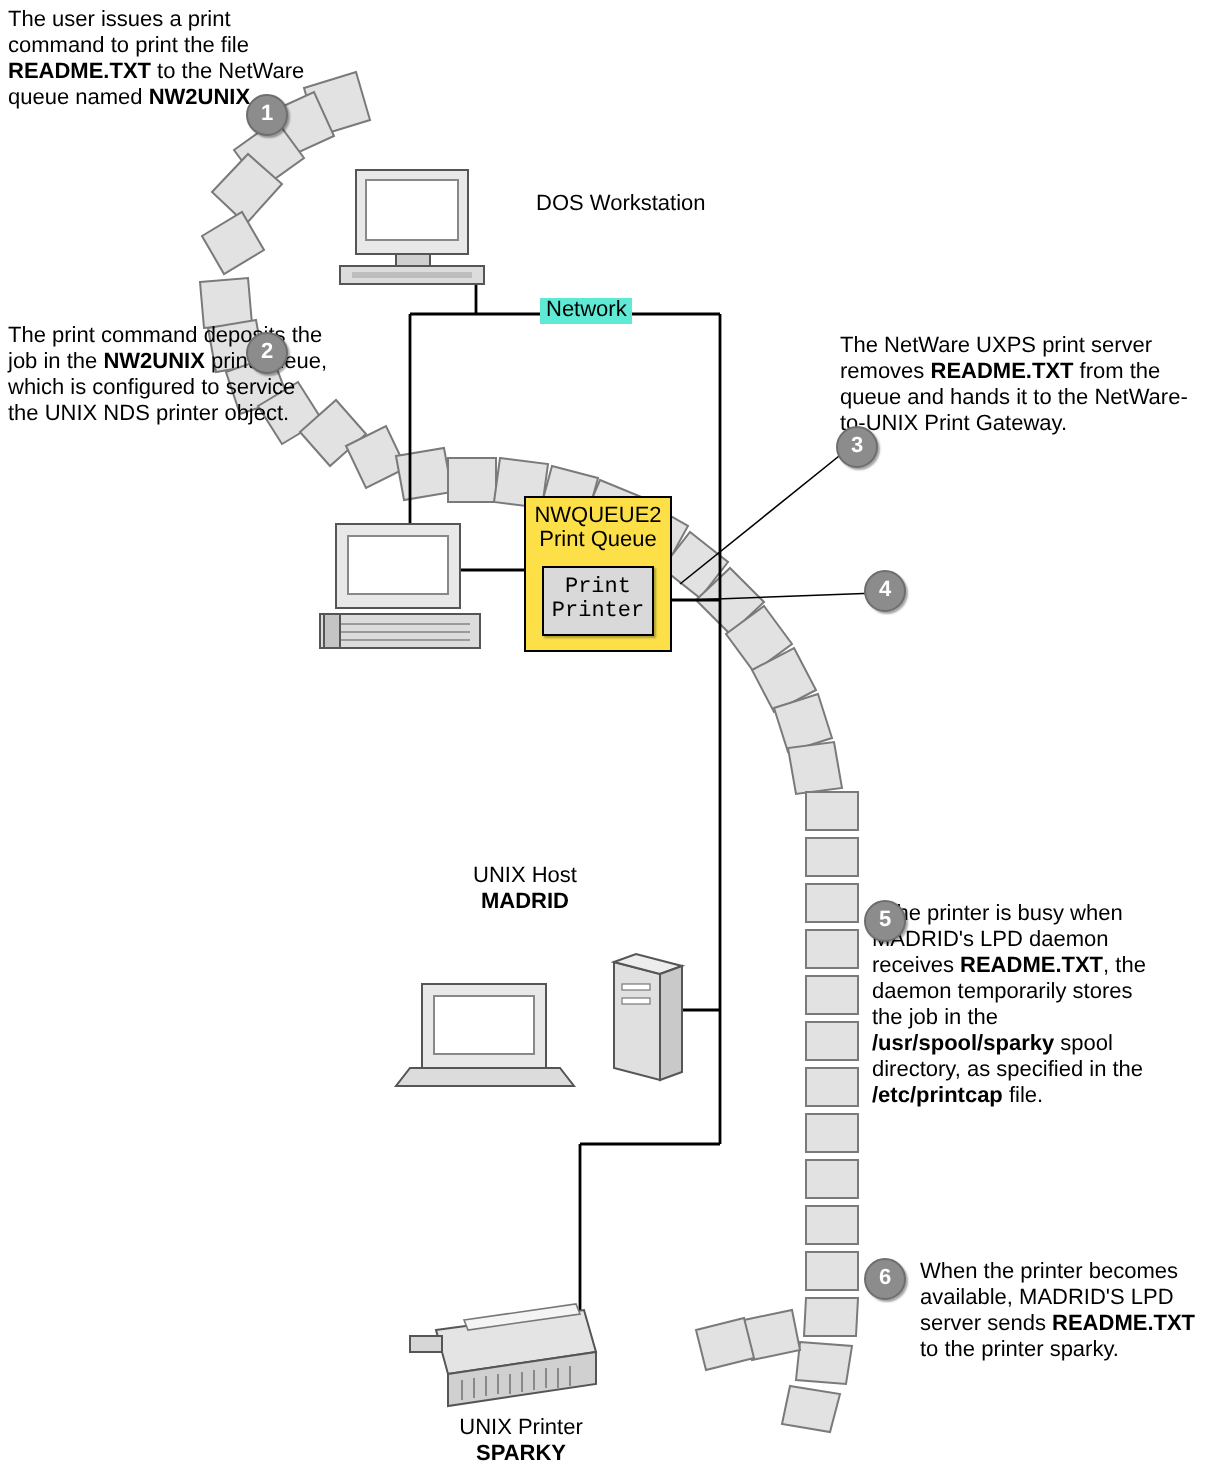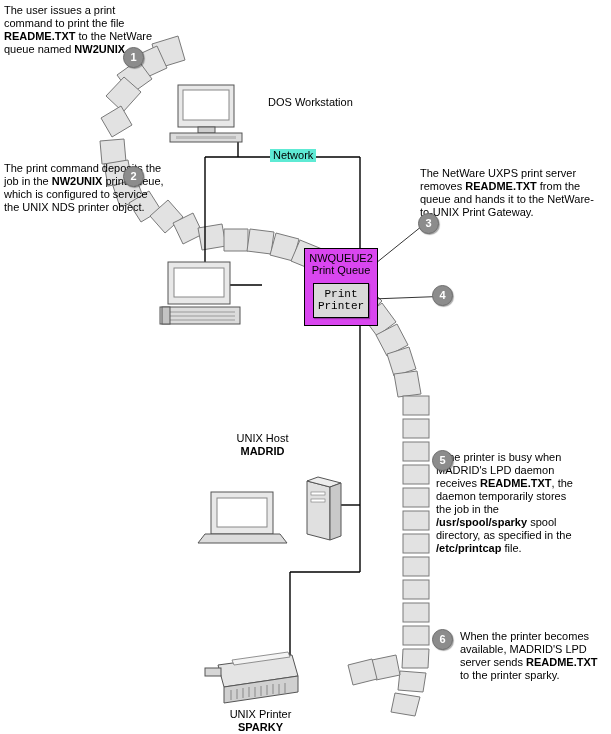--- a/index.html
+++ b/index.html
@@ -40,22 +40,21 @@
     font-size: 11px;
     font-weight: bold;
     text-align: center;
     line-height: 19px;
     border: 1px solid #6e6e6e;
     box-shadow: 1px 1px 1px rgba(0,0,0,0.35);
   }
   svg { position: absolute; left: 0; top: 0; }
   .queue-box {
     border: 1px solid #000;
-    background: #d946ef;
-    margin-left: 42px;
+    background: #fde047;
   }
   .queue-head {
     font-size: 11px;
     line-height: 12px;
     text-align: center;
     padding-top: 3px;
   }
   .gateway-box {
     border: 1px solid #000;
     background: #d9d9d9;

